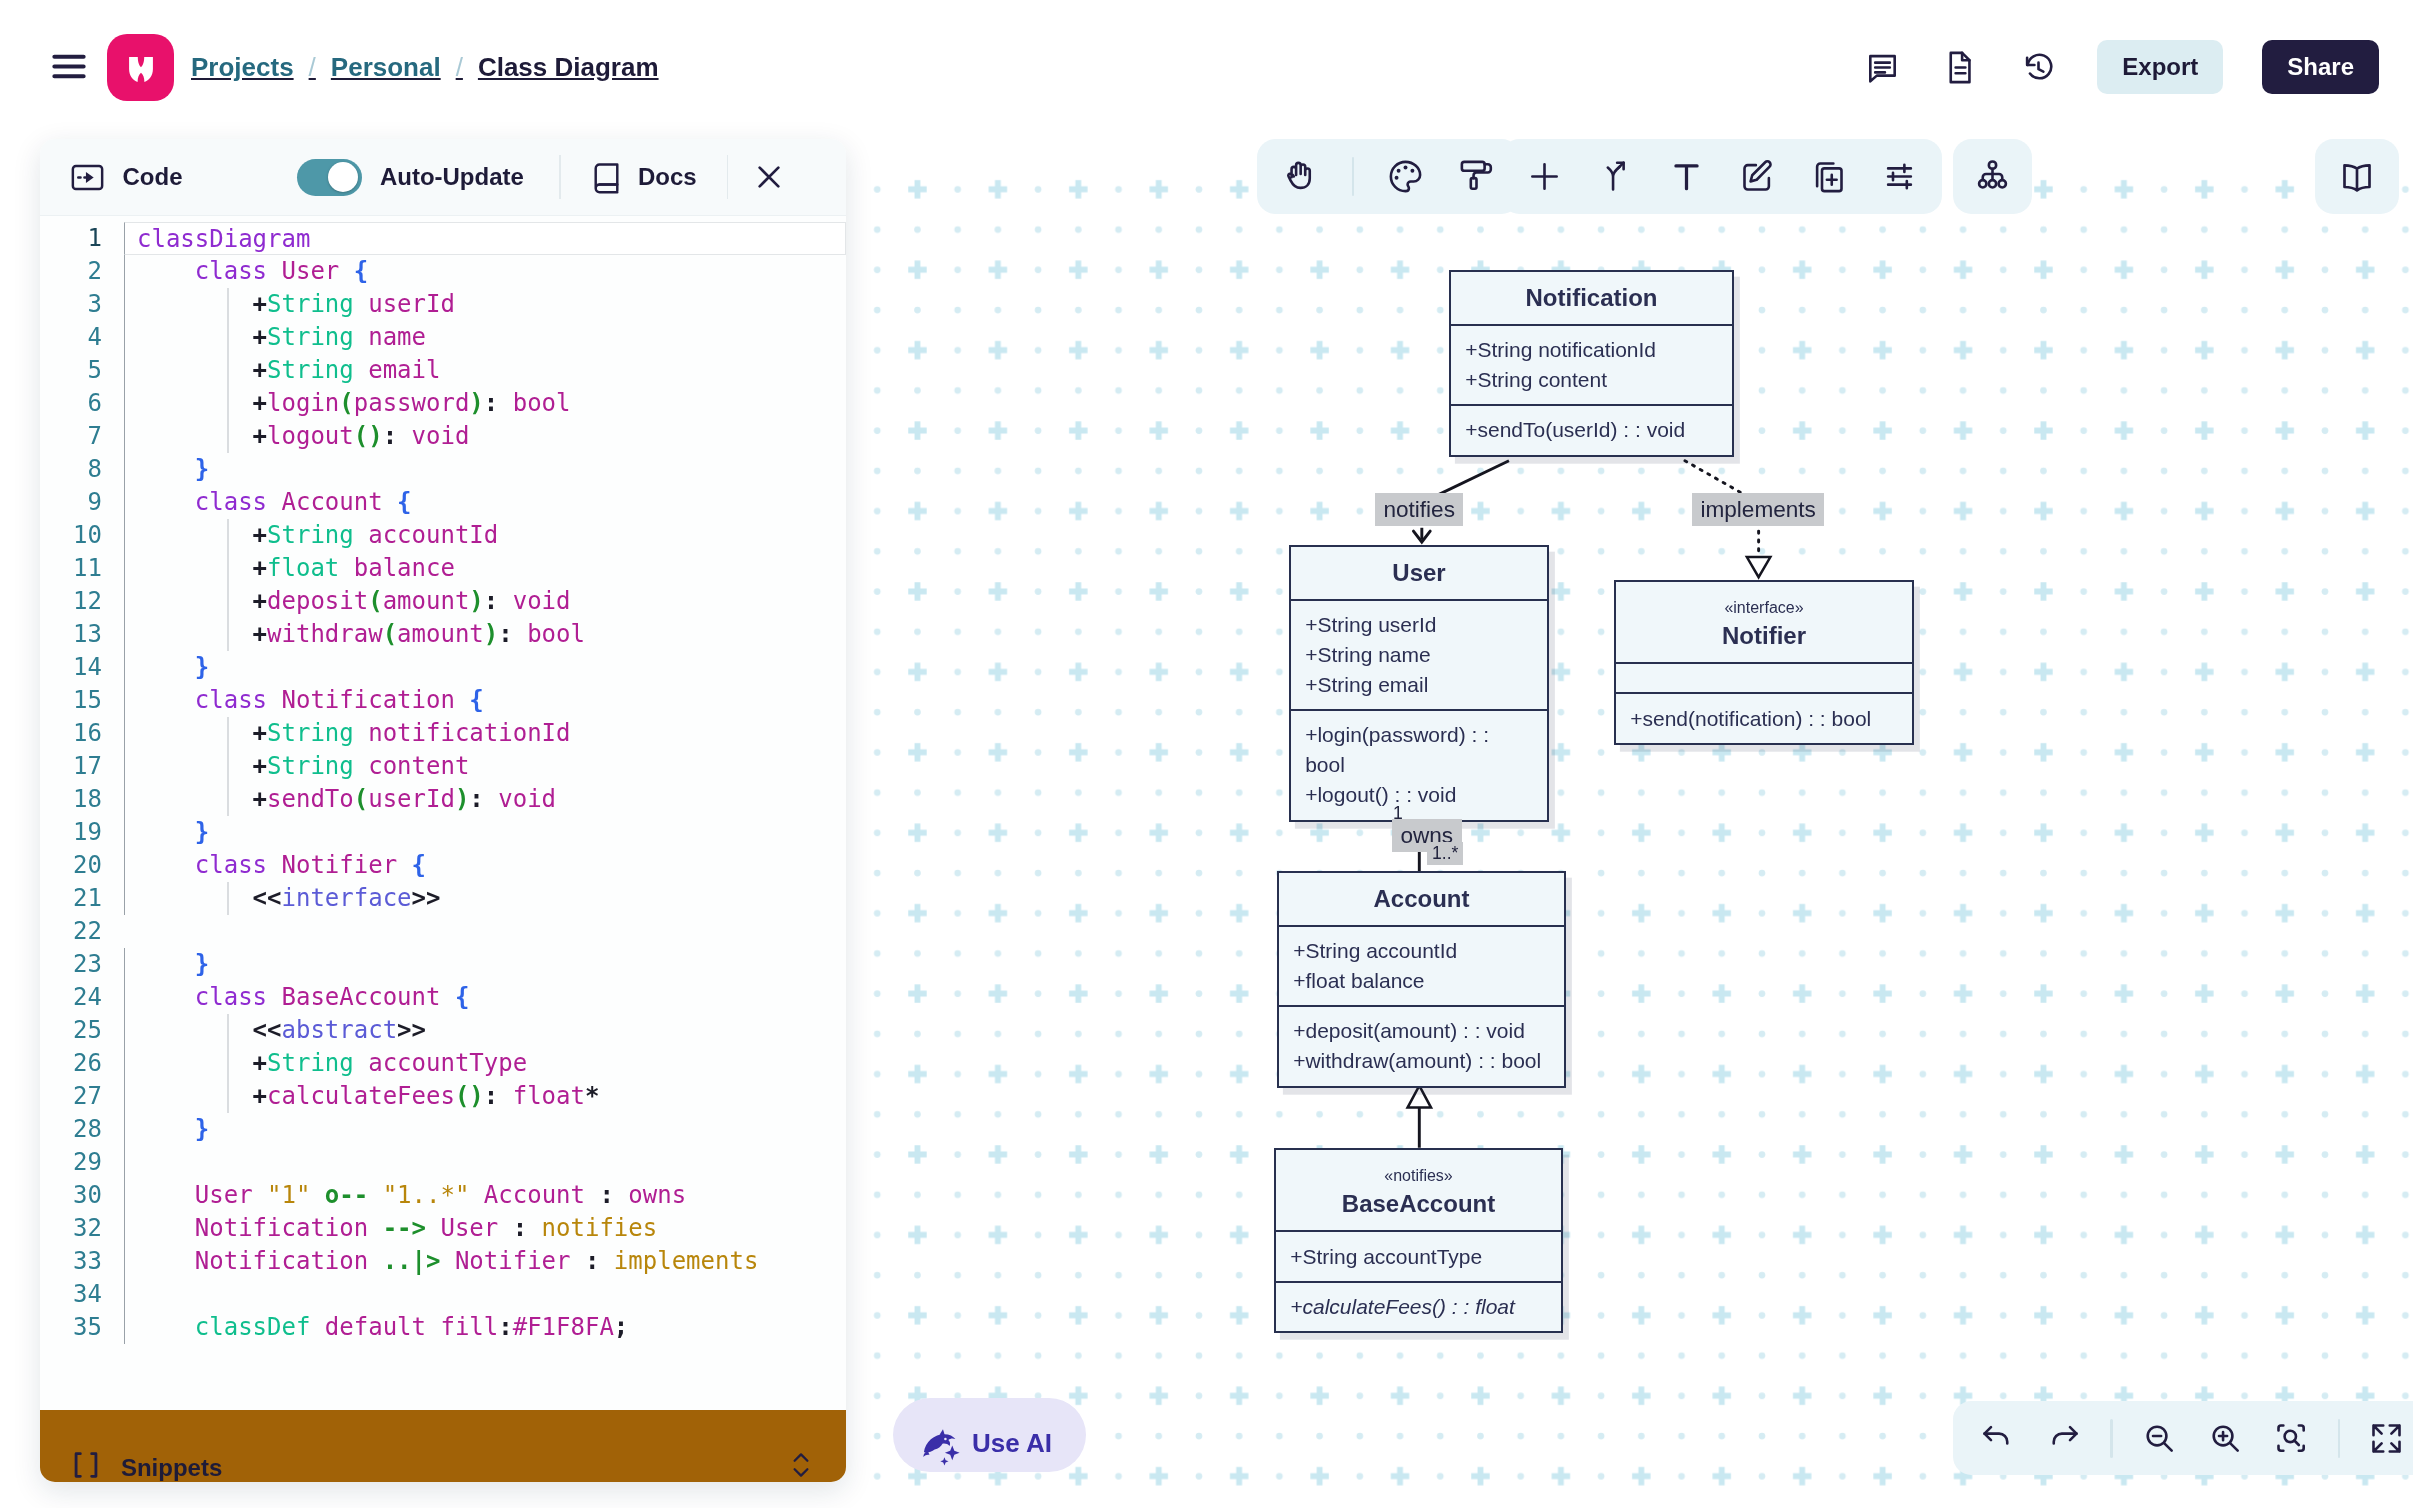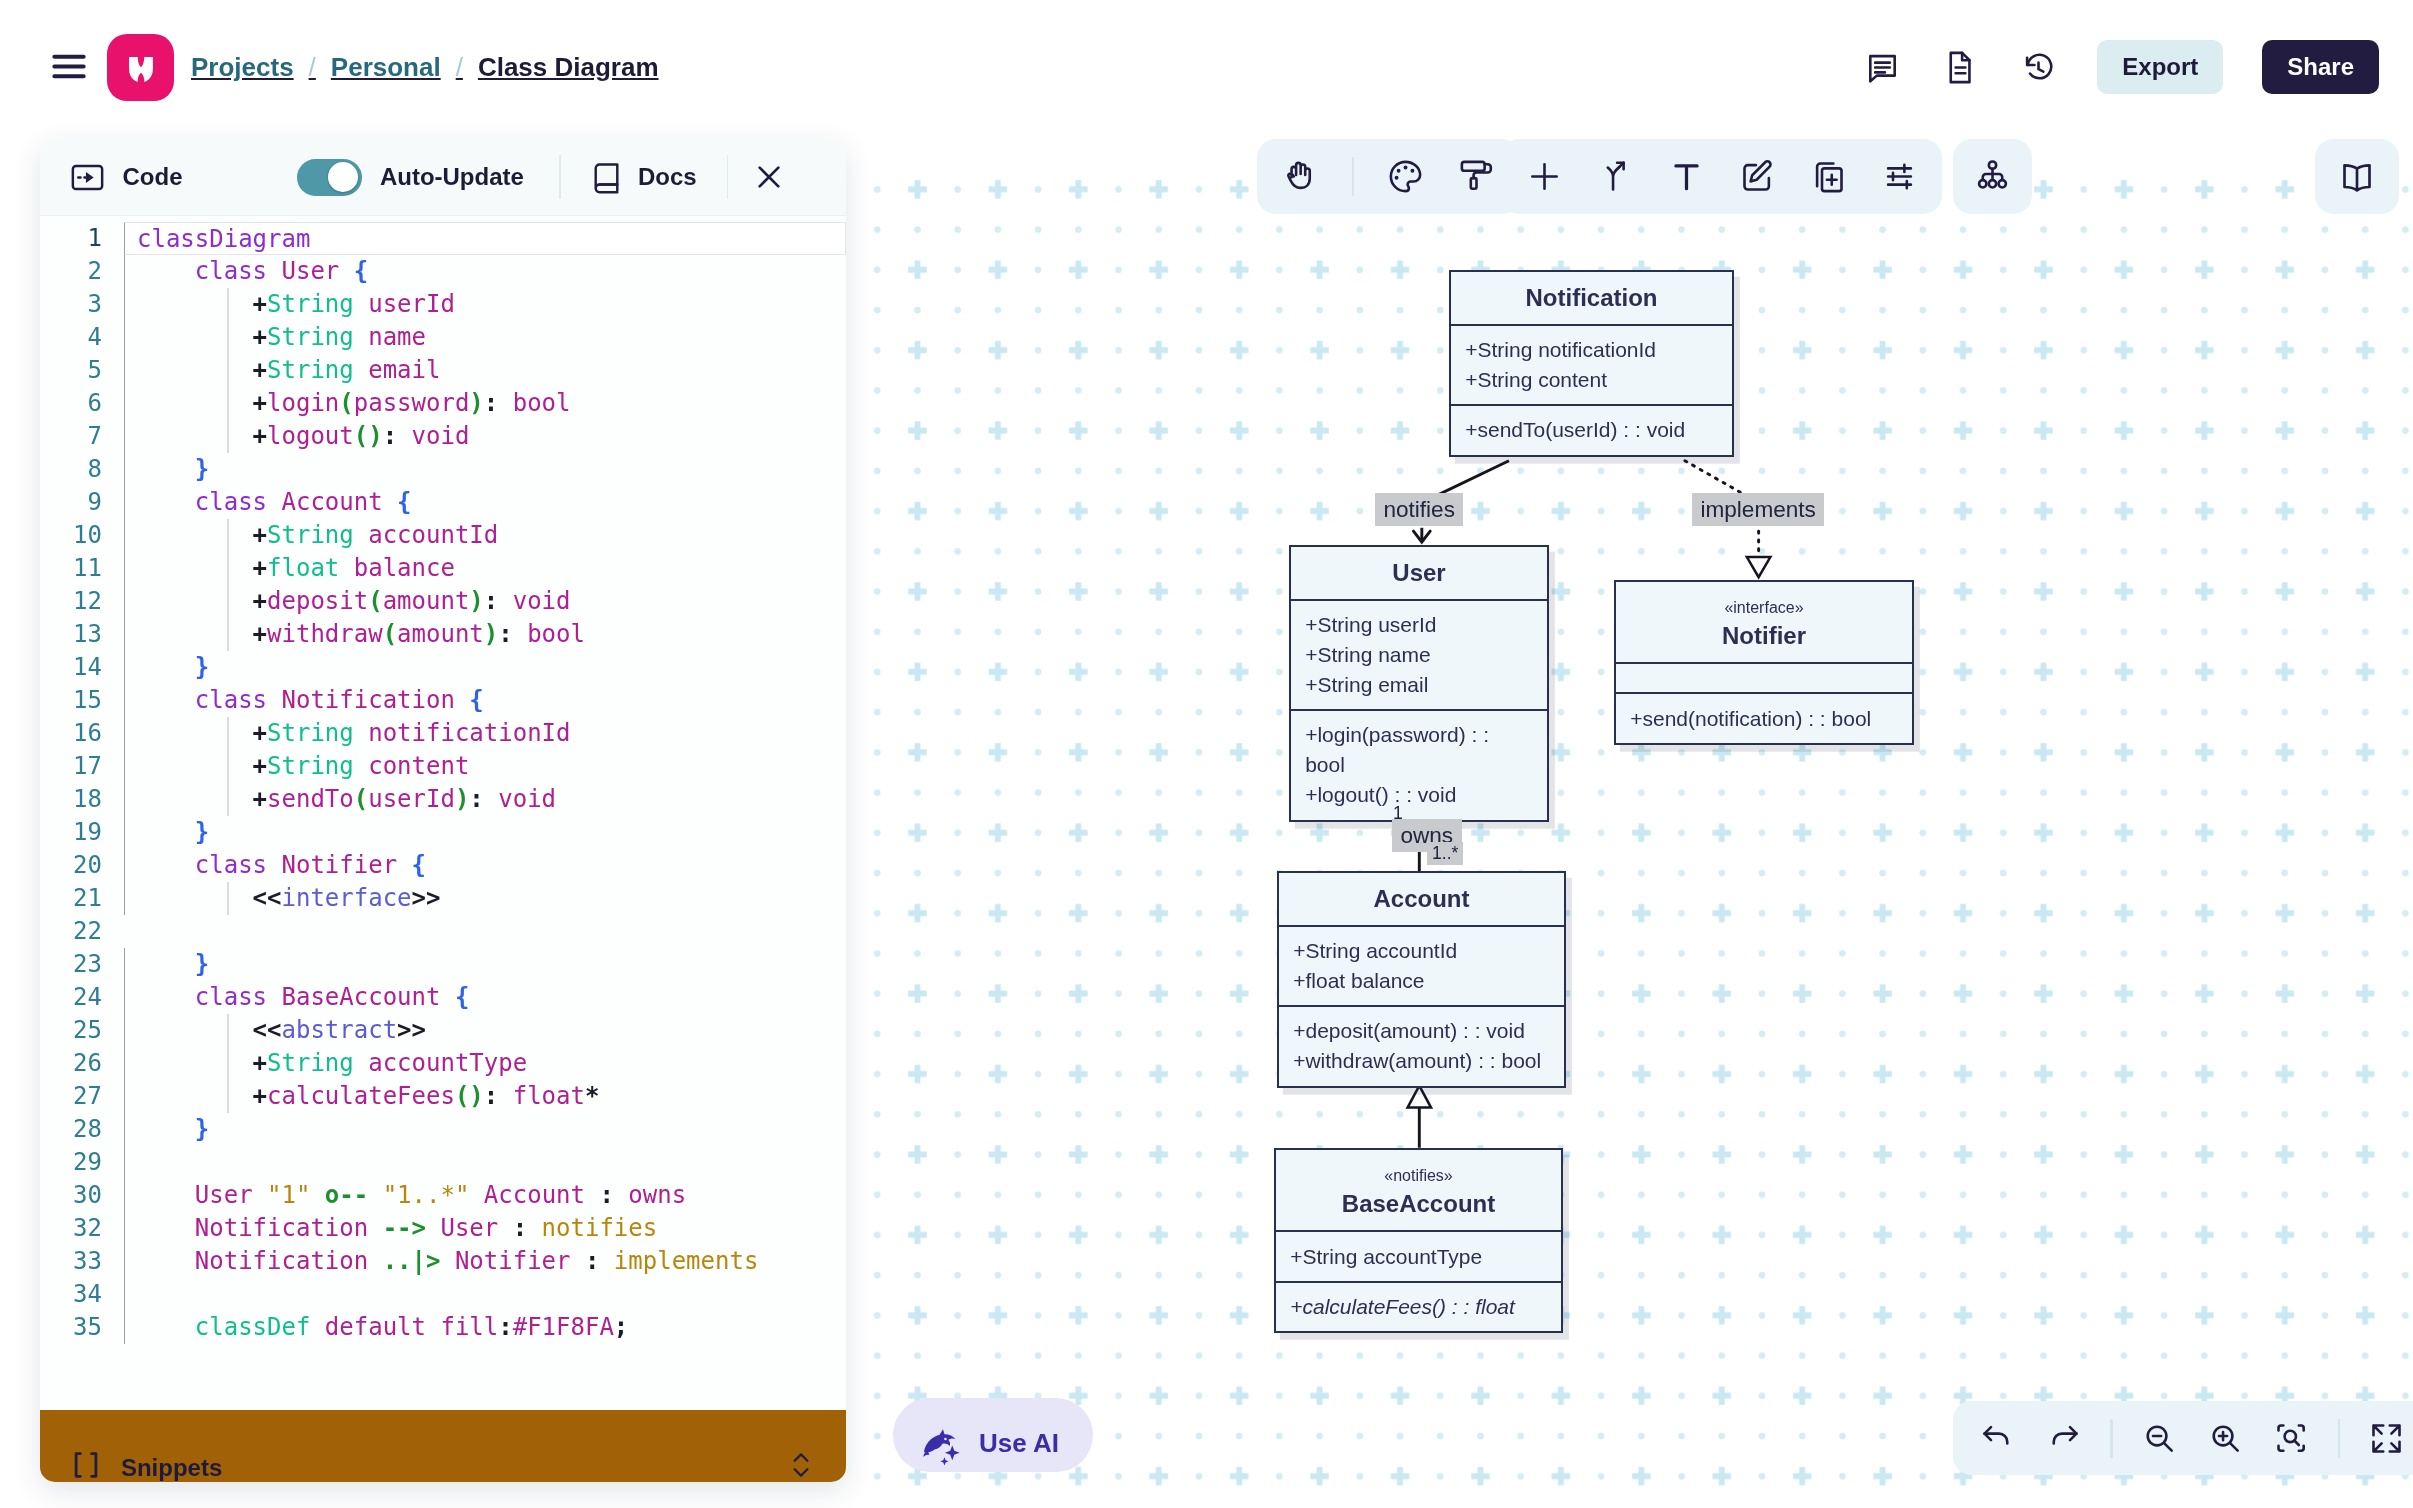--- a/index.html
+++ b/index.html
@@ -47,21 +47,21 @@
   .edge-label { position:absolute; background:#C8CACD; color:#23253F; font-size:22.6px;
     padding:2.5px 8.4px; line-height:28px; white-space:nowrap; }
   .mult-label { position:absolute; background:#C8CACD; color:#23253F; font-size:17.6px;
     padding:0.8px 5px; line-height:21px; }
   .edges { position:absolute; left:0; top:0; pointer-events:none; }
 
   .round-btn { position:absolute; background:#EAF4F8; border-radius:18.4px; display:flex;
     align-items:center; justify-content:center; cursor:pointer; }
 
   .useai { position:absolute; left:893px; top:1398px; height:74px; border-radius:37px;
-    background:#E7E5F8; display:flex; align-items:center; gap:14px; padding:16px 34px 0 25px;
+    background:#E7E5F8; display:flex; align-items:center; gap:7px; padding:16px 34px 0 25px;
     color:#3A2EA8; font-size:26px; font-weight:700; cursor:pointer; }
 
   .bottom-controls { position:absolute; left:1953px; top:1401px; height:74px; background:#EAF4F8;
     border-radius:18.4px; display:flex; align-items:center; gap:27px; padding:0 25px; }
 
   
   .panel { position:absolute; left:40px; top:139px; width:806px; height:1343px; background:#FDFEFE;
     border-radius:15px; box-shadow:0 8.4px 28.5px rgba(16,42,67,0.12); overflow:hidden; }
   .panel-top { position:absolute; left:0; top:0; right:0; height:77px; background:#F7FAFB;
     display:flex; align-items:center; border-bottom:0.8px solid #ECF1F3; }

